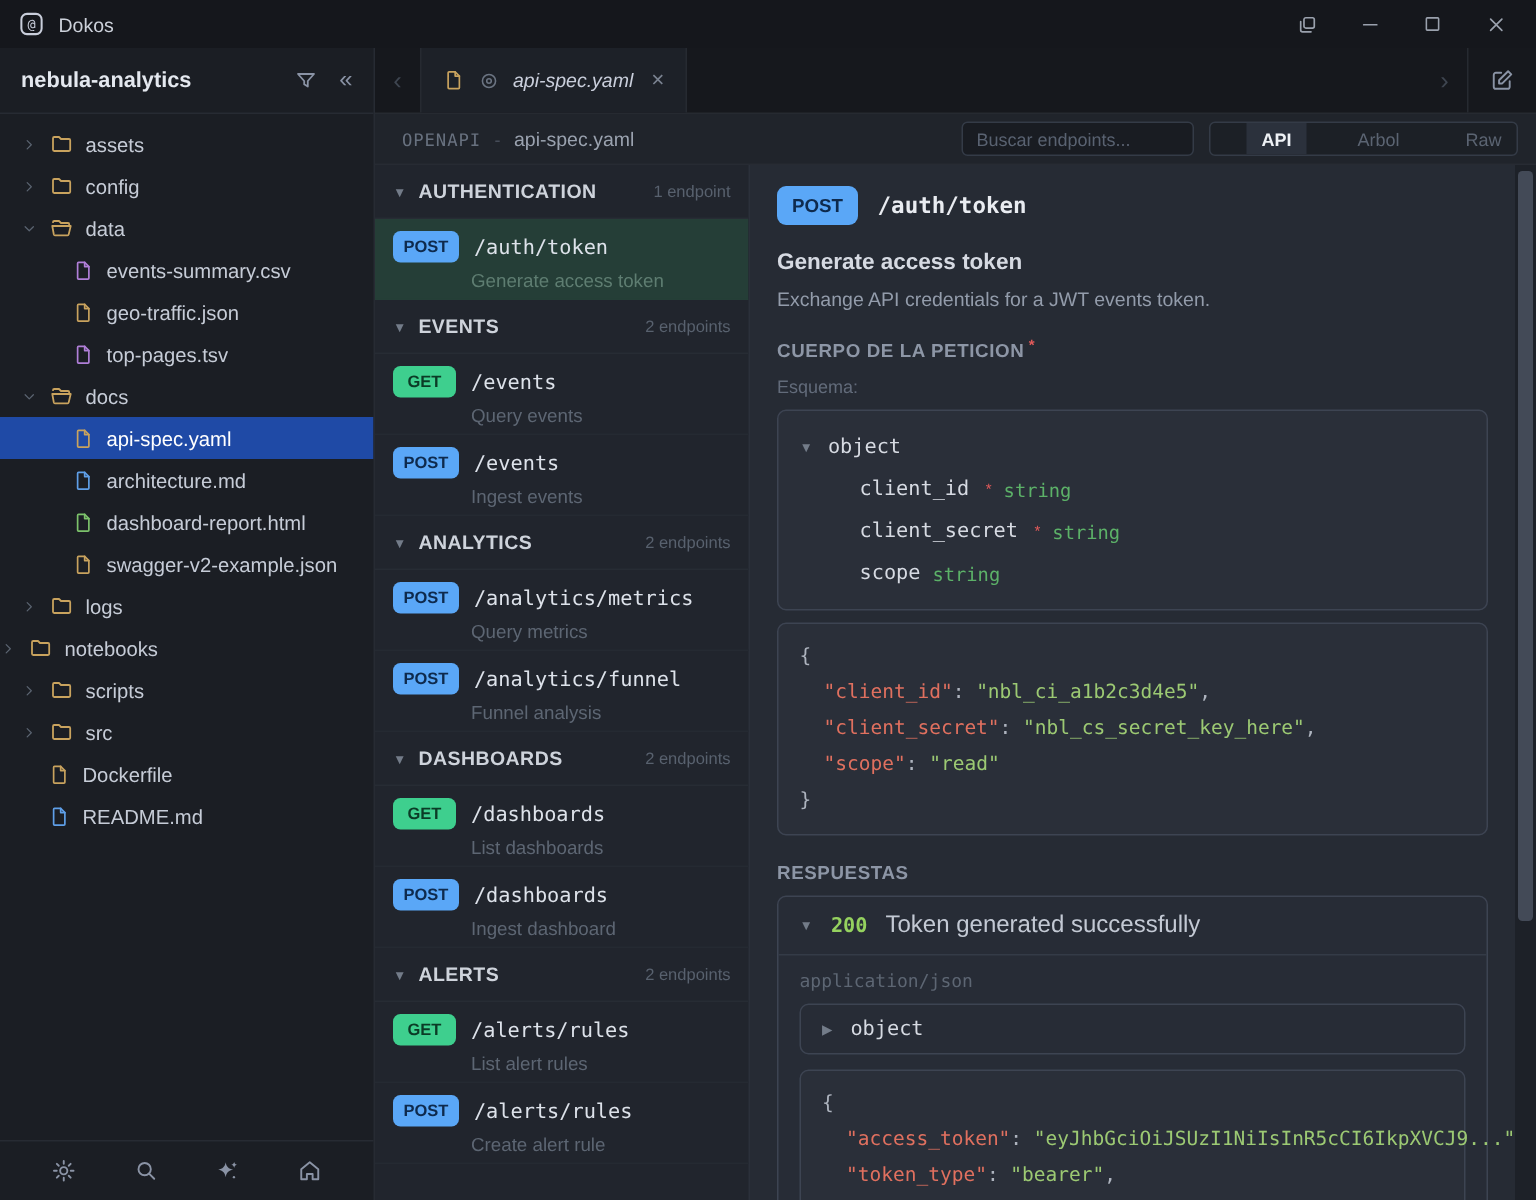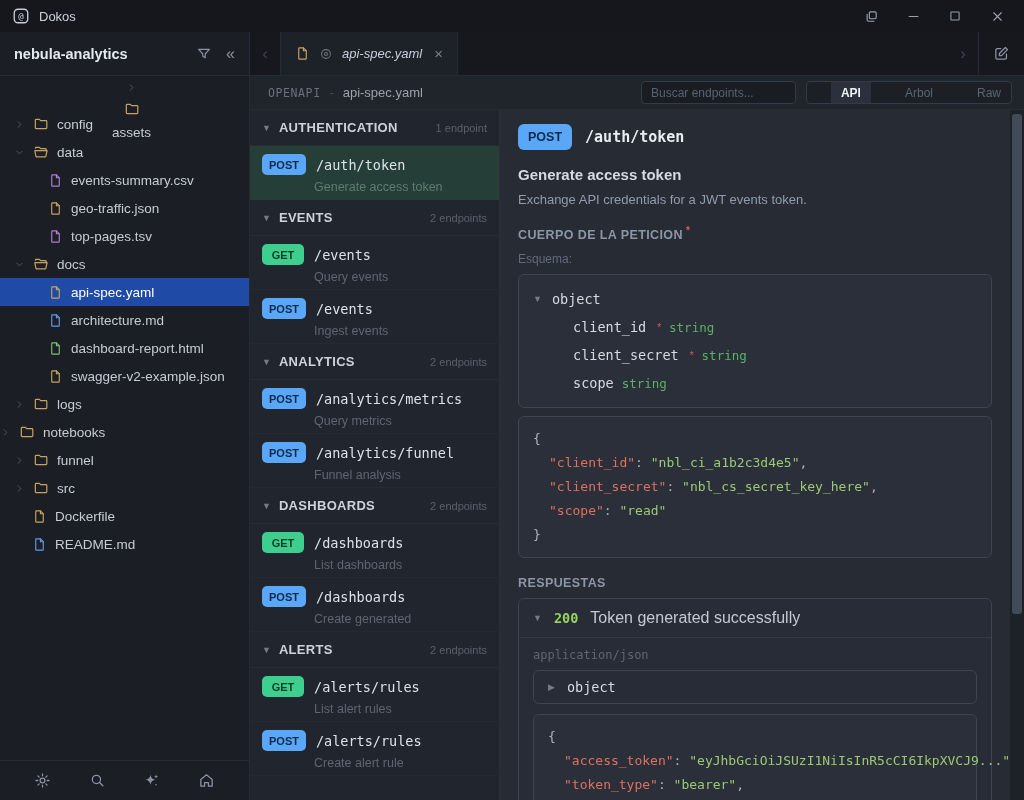--- a/index.html
+++ b/index.html
@@ -191,44 +191,44 @@
       <div class="sidebar-header">
         <span class="project-name">nebula-analytics</span>
         <span class="sb-hicon">
             <svg width="16" height="16" viewBox="0 0 24 24" fill="none" stroke="currentColor" stroke-width="1.8" stroke-linecap="round" stroke-linejoin="round">
               <path d="M4 5h16l-6.2 7v5.5l-3.6-2.3V12Z"></path>
             </svg>
           </span>
         <span class="collapse-glyph">«</span>
       </div>
       <div class="tree" id="file-tree">
-          <div class="tree-row" style="padding-left: 14px; flex-direction: column;">
-            <span class="tree-chev">
-              <svg width="11" height="11" viewBox="0 0 24 24" fill="none" stroke="currentColor" stroke-width="1.8" stroke-linecap="round" stroke-linejoin="round">
-                <path d="M9 6l6 6-6 6"></path>
-              </svg>
-            </span>
-            <span style="color: rgb(201, 163, 94);">
-              <svg width="16" height="16" viewBox="0 0 24 24" fill="none" stroke="currentColor" stroke-width="1.8" stroke-linecap="round" stroke-linejoin="round">
-                <path d="M3.5 6.2c0-.7.5-1.2 1.2-1.2h4.8l2 2h8a1.2 1.2 0 0 1 1.2 1.2v9.6a1.2 1.2 0 0 1-1.2 1.2H4.7a1.2 1.2 0 0 1-1.2-1.2Z"></path>
-              </svg>
-            </span>
-            <span>assets</span>
-          </div>
           <div class="tree-row" style="padding-left: 14px;">
             <span class="tree-chev">
               <svg width="11" height="11" viewBox="0 0 24 24" fill="none" stroke="currentColor" stroke-width="1.8" stroke-linecap="round" stroke-linejoin="round">
                 <path d="M9 6l6 6-6 6"></path>
               </svg>
             </span>
             <span style="color: rgb(201, 163, 94);">
               <svg width="16" height="16" viewBox="0 0 24 24" fill="none" stroke="currentColor" stroke-width="1.8" stroke-linecap="round" stroke-linejoin="round">
                 <path d="M3.5 6.2c0-.7.5-1.2 1.2-1.2h4.8l2 2h8a1.2 1.2 0 0 1 1.2 1.2v9.6a1.2 1.2 0 0 1-1.2 1.2H4.7a1.2 1.2 0 0 1-1.2-1.2Z"></path>
               </svg>
             </span>
+            <span>assets</span>
+          </div>
+          <div class="tree-row" style="padding-left: 14px;">
+            <span class="tree-chev">
+              <svg width="11" height="11" viewBox="0 0 24 24" fill="none" stroke="currentColor" stroke-width="1.8" stroke-linecap="round" stroke-linejoin="round">
+                <path d="M9 6l6 6-6 6"></path>
+              </svg>
+            </span>
+            <span style="color: rgb(201, 163, 94);">
+              <svg width="16" height="16" viewBox="0 0 24 24" fill="none" stroke="currentColor" stroke-width="1.8" stroke-linecap="round" stroke-linejoin="round">
+                <path d="M3.5 6.2c0-.7.5-1.2 1.2-1.2h4.8l2 2h8a1.2 1.2 0 0 1 1.2 1.2v9.6a1.2 1.2 0 0 1-1.2 1.2H4.7a1.2 1.2 0 0 1-1.2-1.2Z"></path>
+              </svg>
+            </span>
             <span>config</span>
           </div>
           <div class="tree-row" style="padding-left: 14px;">
             <span class="tree-chev open">
               <svg width="11" height="11" viewBox="0 0 24 24" fill="none" stroke="currentColor" stroke-width="1.8" stroke-linecap="round" stroke-linejoin="round">
                 <path d="M9 6l6 6-6 6"></path>
               </svg>
             </span>
             <span style="color: rgb(201, 163, 94);">
               <svg width="16" height="16" viewBox="0 0 24 24" fill="none" stroke="currentColor" stroke-width="1.8" stroke-linecap="round" stroke-linejoin="round">
@@ -345,21 +345,21 @@
             <span class="tree-chev">
               <svg width="11" height="11" viewBox="0 0 24 24" fill="none" stroke="currentColor" stroke-width="1.8" stroke-linecap="round" stroke-linejoin="round">
                 <path d="M9 6l6 6-6 6"></path>
               </svg>
             </span>
             <span style="color: rgb(201, 163, 94);">
               <svg width="16" height="16" viewBox="0 0 24 24" fill="none" stroke="currentColor" stroke-width="1.8" stroke-linecap="round" stroke-linejoin="round">
                 <path d="M3.5 6.2c0-.7.5-1.2 1.2-1.2h4.8l2 2h8a1.2 1.2 0 0 1 1.2 1.2v9.6a1.2 1.2 0 0 1-1.2 1.2H4.7a1.2 1.2 0 0 1-1.2-1.2Z"></path>
               </svg>
             </span>
-            <span>funnel</span>
+            <span>scripts</span>
           </div>
           <div class="tree-row" style="padding-left: 14px;">
             <span class="tree-chev">
               <svg width="11" height="11" viewBox="0 0 24 24" fill="none" stroke="currentColor" stroke-width="1.8" stroke-linecap="round" stroke-linejoin="round">
                 <path d="M9 6l6 6-6 6"></path>
               </svg>
             </span>
             <span style="color: rgb(201, 163, 94);">
               <svg width="16" height="16" viewBox="0 0 24 24" fill="none" stroke="currentColor" stroke-width="1.8" stroke-linecap="round" stroke-linejoin="round">
                 <path d="M3.5 6.2c0-.7.5-1.2 1.2-1.2h4.8l2 2h8a1.2 1.2 0 0 1 1.2 1.2v9.6a1.2 1.2 0 0 1-1.2 1.2H4.7a1.2 1.2 0 0 1-1.2-1.2Z"></path>
@@ -531,21 +531,21 @@
                 <span class="badge" style="background: rgb(62, 207, 142); color: rgb(11, 59, 38);">GET</span>
                 <span class="ep-path">/dashboards</span>
               </div>
               <div class="ep-summary">List dashboards</div>
             </div>
             <div class="ep-row">
               <div class="ep-line1">
                 <span class="badge" style="background: rgb(90, 167, 247); color: rgb(14, 42, 77);">POST</span>
                 <span class="ep-path">/dashboards</span>
               </div>
-              <div class="ep-summary">Create generated</div>
+              <div class="ep-summary">Ingest dashboard</div>
             </div>
             <div class="section-header">
               <span class="section-tri">▼</span>
               <span class="section-title">ALERTS</span>
               <span class="section-count">2 endpoints</span>
             </div>
             <div class="ep-row">
               <div class="ep-line1">
                 <span class="badge" style="background: rgb(62, 207, 142); color: rgb(11, 59, 38);">GET</span>
                 <span class="ep-path">/alerts/rules</span>

